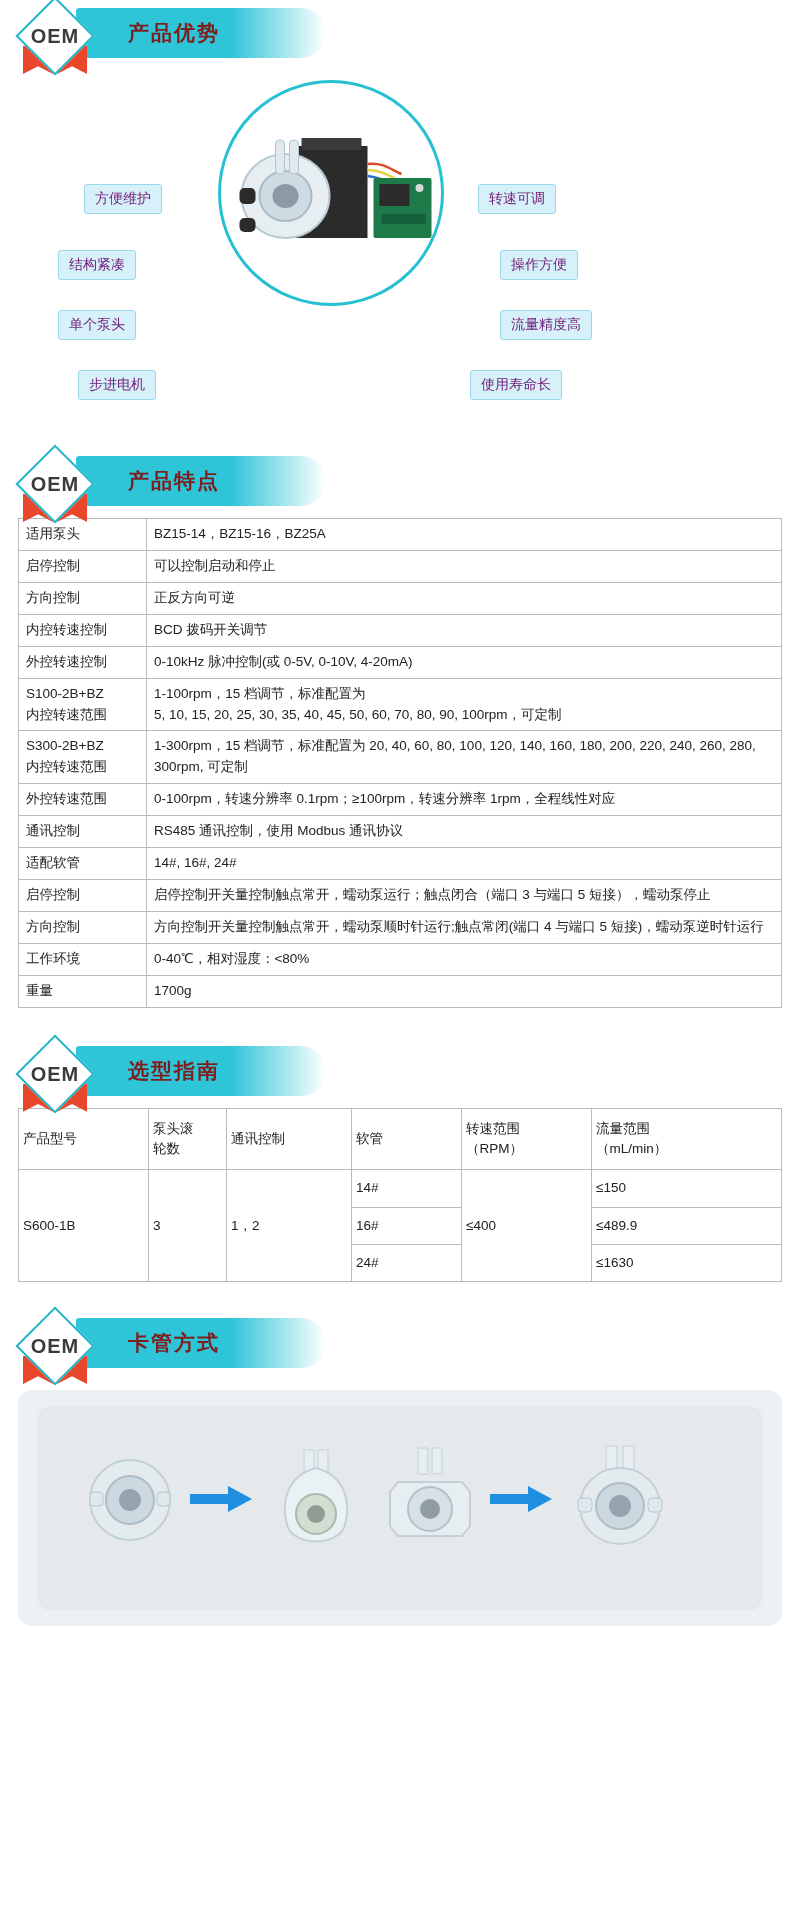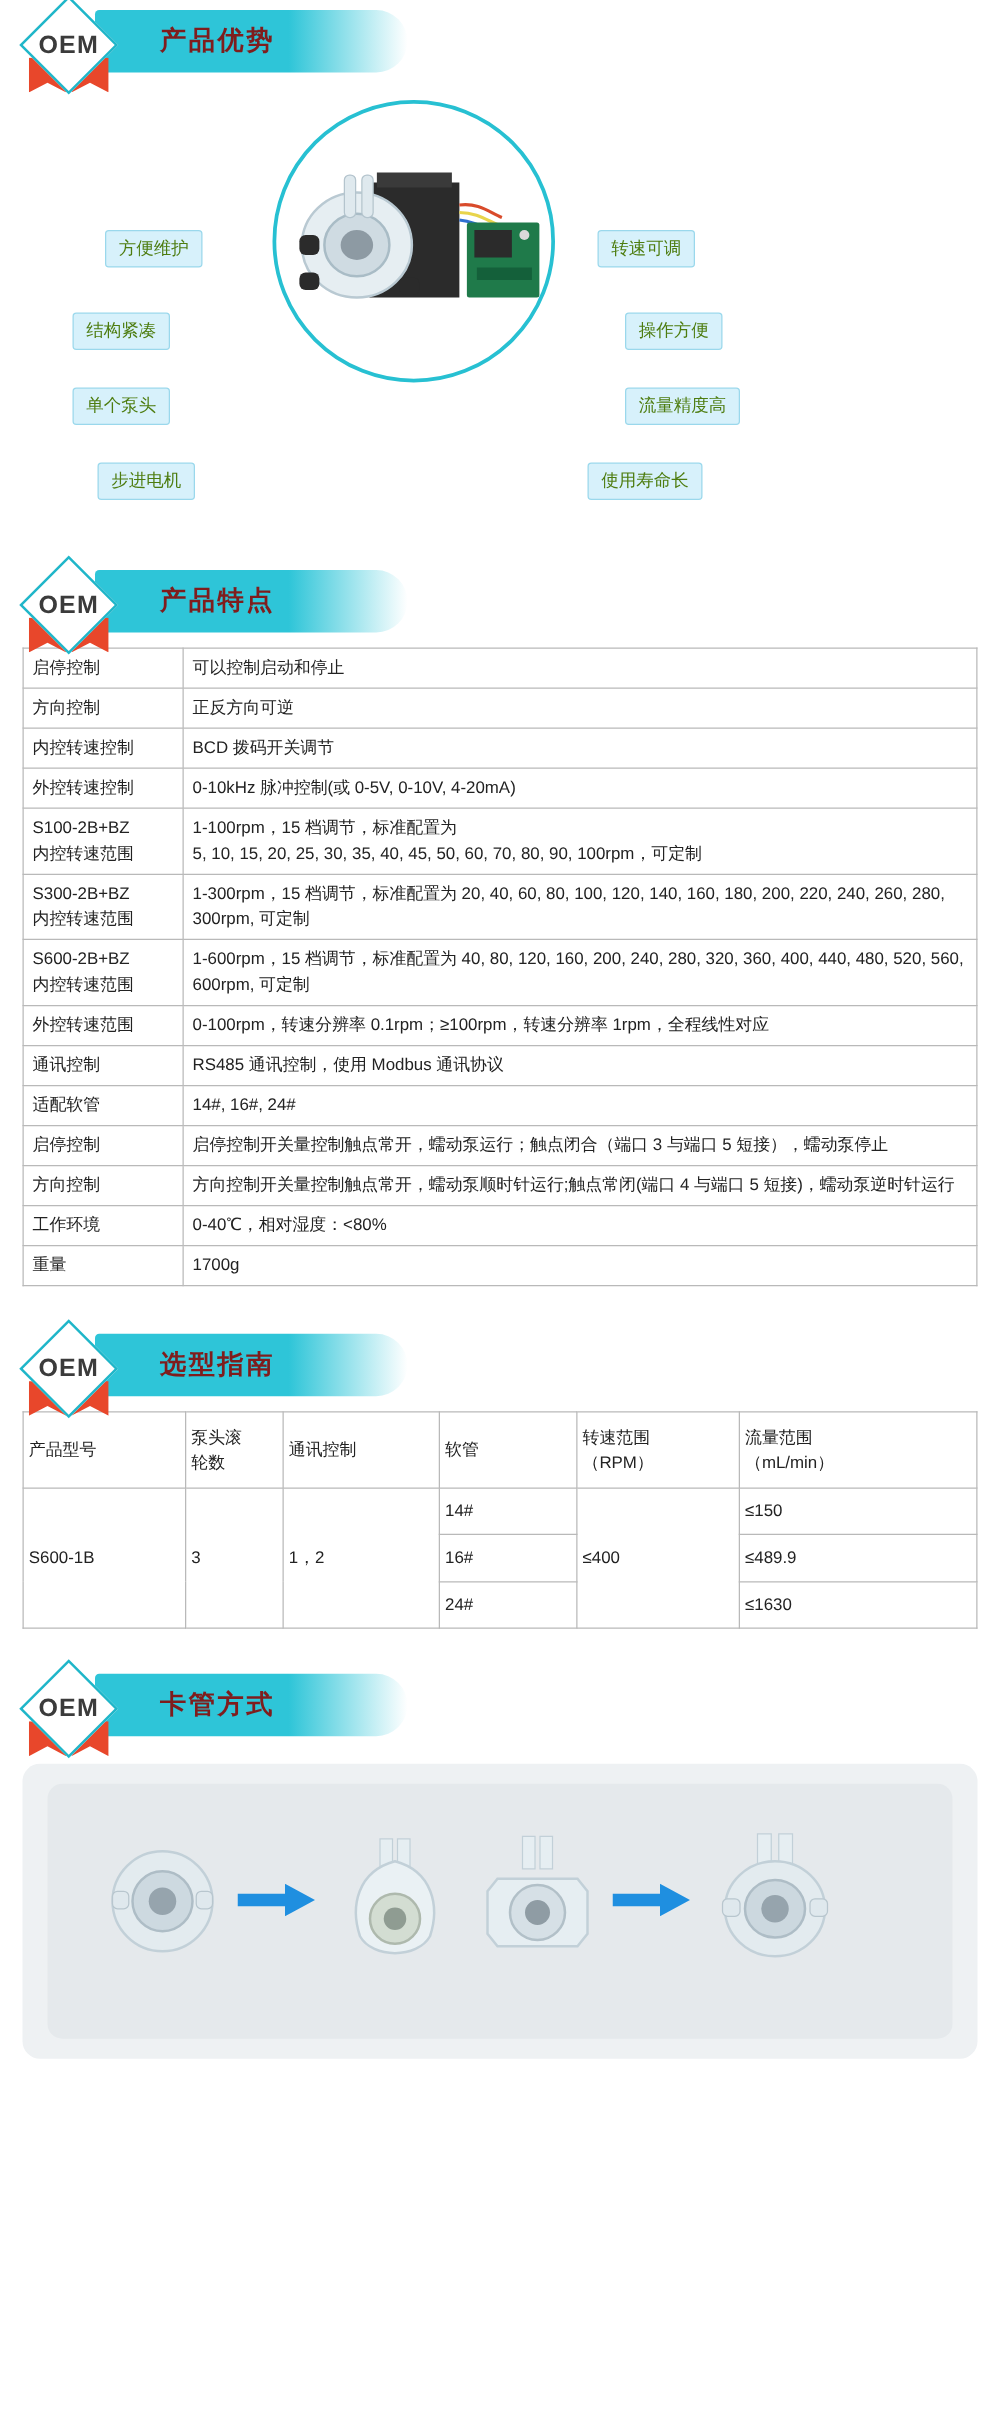--- a/index.html
+++ b/index.html
@@ -105,21 +105,21 @@
     position: absolute;
     left: 50%; top: 50%;
     transform: translate(-50%,-50%);
     width: 215px; height: 150px;
   }
   
   .adv-tag {
     position: absolute;
     background: #d7f1fb;
     border: 1px solid #9ad8ec;
-    color: #4d7c0f;
+    color: #701a75;
     font-size: 14px;
     padding: 5px 10px;
     border-radius: 3px;
     white-space: nowrap;
   }
 
   
   .tbl-wrap { padding: 0 18px; }
   table.spec {
     width: 100%;
@@ -236,20 +236,24 @@
     <div class="diamond"></div>
     <div class="oem">OEM</div>
   </div>
   <div class="head-title">产品特点</div>
 </div>
 
 <div class="tbl-wrap">
   <table class="spec">
     <tbody id="spec-body">
         <tr>
+          <td class="k">适用泵头</td>
+          <td>BZ15-14，BZ15-16，BZ25A</td>
+        </tr>
+        <tr>
           <td class="k">启停控制</td>
           <td>可以控制启动和停止</td>
         </tr>
         <tr>
           <td class="k">方向控制</td>
           <td>正反方向可逆</td>
         </tr>
         <tr>
           <td class="k">内控转速控制</td>
           <td>BCD 拨码开关调节</td>
@@ -258,24 +262,20 @@
           <td class="k">外控转速控制</td>
           <td>0-10kHz 脉冲控制(或 0-5V, 0-10V, 4-20mA)</td>
         </tr>
         <tr>
           <td class="k">S100-2B+BZ<br>内控转速范围</td>
           <td>1-100rpm，15 档调节，标准配置为<br>5, 10, 15, 20, 25, 30, 35, 40, 45, 50, 60, 70, 80, 90, 100rpm，可定制</td>
         </tr>
         <tr>
           <td class="k">S300-2B+BZ<br>内控转速范围</td>
           <td>1-300rpm，15 档调节，标准配置为 20, 40, 60, 80, 100, 120, 140, 160, 180, 200, 220, 240, 260, 280, 300rpm, 可定制</td>
-        </tr>
-        <tr>
-          <td class="k">S600-2B+BZ<br>内控转速范围</td>
-          <td>1-600rpm，15 档调节，标准配置为 40, 80, 120, 160, 200, 240, 280, 320, 360, 400, 440, 480, 520, 560, 600rpm, 可定制</td>
         </tr>
         <tr>
           <td class="k">外控转速范围</td>
           <td>0-100rpm，转速分辨率 0.1rpm；≥100rpm，转速分辨率 1rpm，全程线性对应</td>
         </tr>
         <tr>
           <td class="k">通讯控制</td>
           <td>RS485 通讯控制，使用 Modbus 通讯协议</td>
         </tr>
         <tr>

